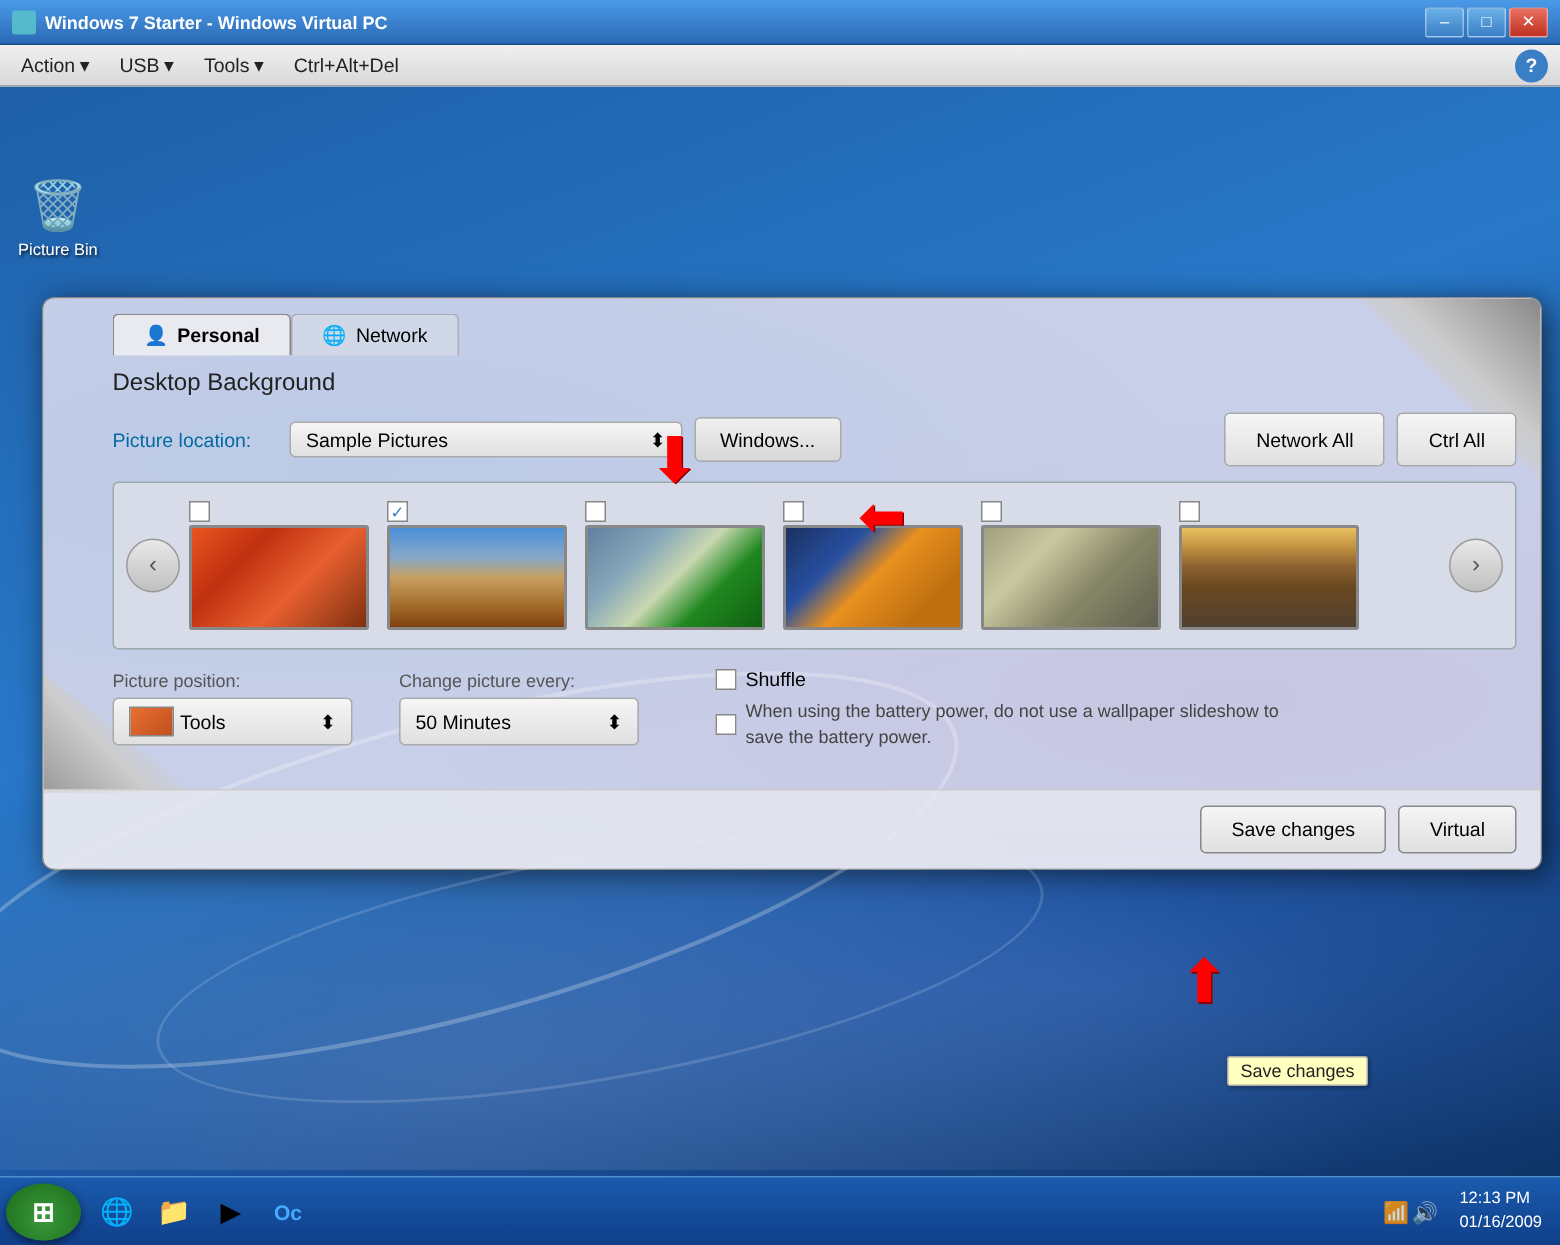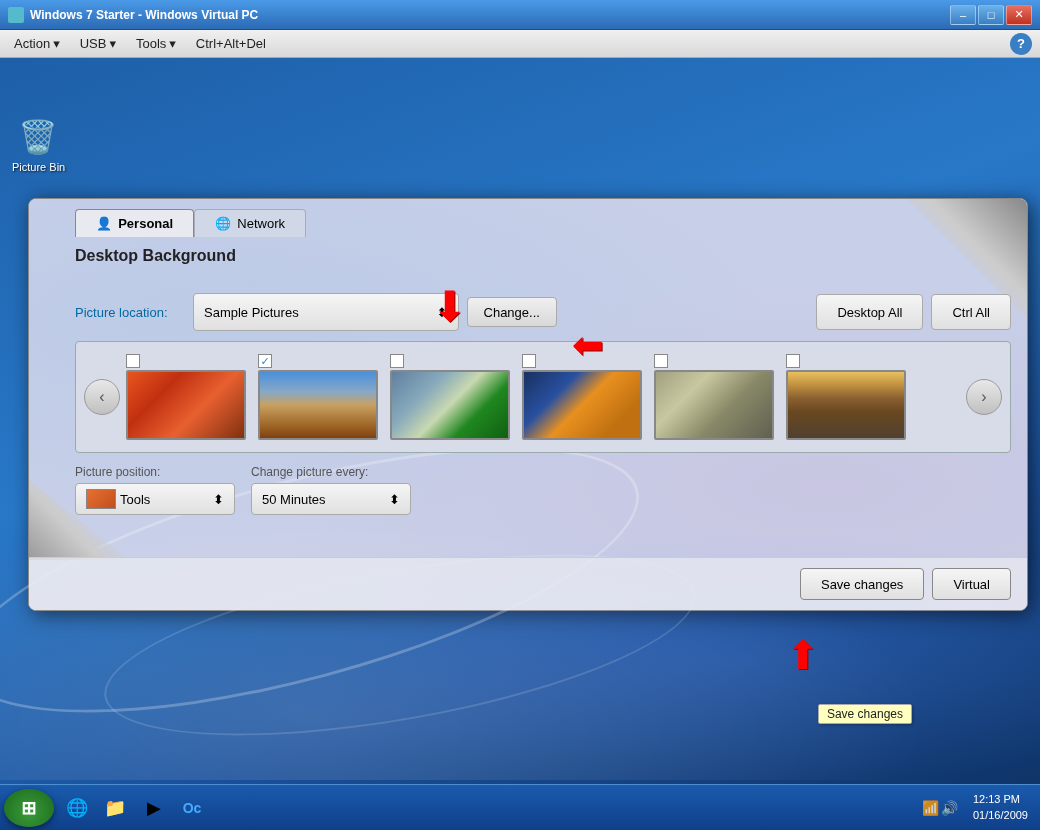--- a/index.html
+++ b/index.html
@@ -172,33 +172,33 @@
       display: flex; align-items: center; gap: 6px;
     }
     .tab.active {
       background: #e8eaf0;
       font-weight: bold;
       border-color: #888;
     }
 
     
     .section-title {
-      font-size: 16px; font-weight: bold; color: #222;
-      margin-bottom: 28px;
+      font-size: 16px; font-weight: normal; color: #222;
+      margin-bottom: 10px;
     }
 
     
     .pic-location-row {
       display: flex; align-items: center; gap: 8px;
       margin-bottom: 10px;
     }
     .pic-location-label { color: #0369a1; font-size: 13px; min-width: 110px; }
     .pic-location-select {
       flex: 1;
-      height: 38px;
+      height: 24px;
       background: linear-gradient(to bottom, #f5f5f5, #e0e0e0);
       border: 1px solid #aaa;
       border-radius: 4px;
       padding: 0 10px;
       font-size: 13px;
       display: flex; align-items: center; justify-content: space-between;
       cursor: pointer;
       max-width: 280px;
     }
     .browse-btn {
@@ -260,22 +260,22 @@
     
     .thumb-flower { background: linear-gradient(135deg, #e85520 0%, #c03010 30%, #e86030 60%, #803010 100%); }
     .thumb-desert { background: linear-gradient(180deg, #4a90d9 0%, #87a8c8 30%, #c8a060 50%, #a06828 80%, #804010 100%); }
     .thumb-hydrangea { background: linear-gradient(135deg, #6080a0 0%, #88aabb 30%, #c8d8b0 50%, #208820 70%, #106010 100%); }
     .thumb-jellyfish { background: linear-gradient(135deg, #1a3060 0%, #2850a0 30%, #e89020 50%, #c07010 80%); }
     .thumb-koala { background: linear-gradient(135deg, #a0a080 0%, #c8c8a0 30%, #888868 60%, #606050 100%); }
     .thumb-castle { background: linear-gradient(180deg, #e8c060 0%, #c09040 20%, #8a6030 40%, #6a4820 60%, #504030 100%); }
 
     
     .bottom-controls {
-      display: flex; align-items: center; gap: 16px;
-      margin-bottom: 32px;
+      display: flex; align-items: center; gap: 31px;
+      margin-bottom: 16px;
     }
     .pos-group, .interval-group { display: flex; flex-direction: column; gap: 4px; }
     .ctrl-label { font-size: 12px; color: #555; }
     .pos-select, .interval-select {
       height: 32px;
       background: linear-gradient(to bottom, #f5f5f5, #e0e0e0);
       border: 1px solid #aaa; border-radius: 4px;
       padding: 0 10px;
       font-size: 13px;
       display: flex; align-items: center; justify-content: space-between;
@@ -422,23 +422,23 @@
         </div>
 
         <div class="section-title">Desktop Background</div>
 
         <div class="pic-location-row">
           <span class="pic-location-label">Picture location:</span>
           <div class="pic-location-select">
             <span>Sample Pictures</span>
             <span>⬍</span>
           </div>
-          <button class="browse-btn">Change...</button>
+          <button class="browse-btn">Windows...</button>
           <div style="flex:1"></div>
-          <button class="select-all-btn">Desktop All</button>
+          <button class="select-all-btn">Network All</button>
           <button class="clear-all-btn">Ctrl All</button>
         </div>
 
         <div class="thumb-container">
           <div class="thumb-nav left">‹</div>
 
           <div class="thumb-wrapper">
             <div class="thumb-cb"></div>
             <div class="thumb-img thumb-flower"></div>
           </div>
@@ -484,20 +484,30 @@
           </div>
 
           <div class="interval-group">
             <span class="ctrl-label">Change picture every:</span>
             <div class="interval-select">
               <span>50 Minutes</span>
               <span>⬍</span>
             </div>
           </div>
 
+          <div class="shuffle-group">
+            <div class="shuffle-row">
+              <div class="checkbox-sq"></div>
+              <span>Shuffle</span>
+            </div>
+            <div class="shuffle-row">
+              <div class="checkbox-sq"></div>
+              <span class="battery-text">When using the battery power, do not use a wallpaper slideshow to save the battery power.</span>
+            </div>
+          </div>
         </div>
 
       </div>
 
       <div class="dialog-footer">
         <button class="save-btn">Save changes</button>
         <button class="cancel-btn">Virtual</button>
       </div>
     </div>
   </div>

